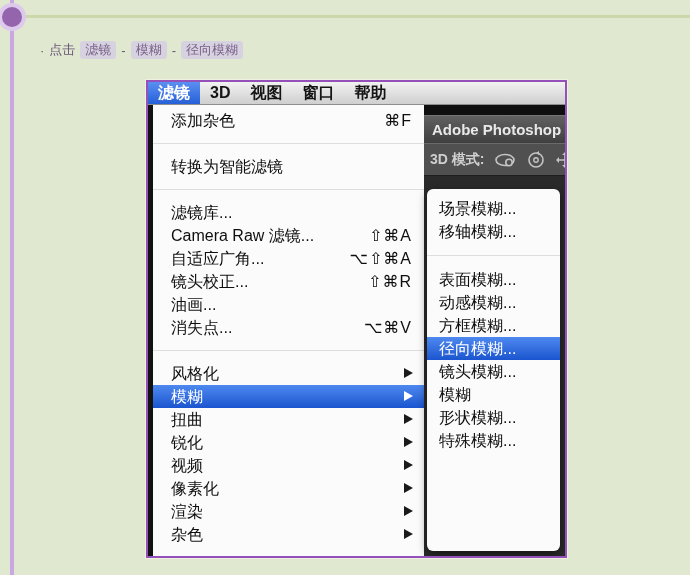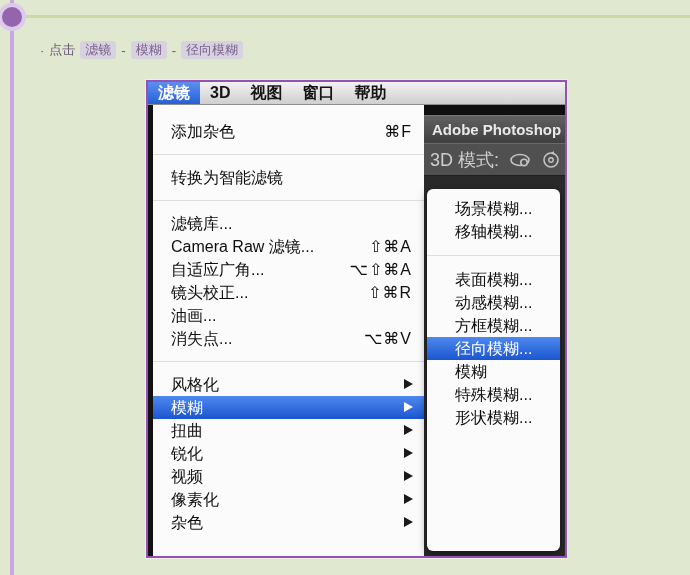--- a/index.html
+++ b/index.html
@@ -26,45 +26,45 @@
   .menubar { position:absolute; left:0; top:0; right:0; height:23px;
     background:linear-gradient(#f2f2f2,#cfcfcf); border-bottom:1px solid #8e8e8e;
     display:flex; align-items:stretch; font-size:16px; font-weight:600; color:#151515; }
   .menubar-item { padding:0 10px; display:flex; align-items:center; }
   .menubar-item.sel { background:linear-gradient(#5b8ff2,#2560d6); color:#fff; }
 
   .leftstrip { position:absolute; left:0; top:23px; width:5px; bottom:0; background:#121212; }
 
   
   .dropdown { position:absolute; left:5px; top:23px; width:271px; bottom:0;
-    background:#fbfbfb; padding-top:15px; overflow:hidden; }
+    background:#fbfbfb; padding-top:4px; overflow:hidden; }
   .row { position:relative; height:23px; line-height:23px; padding-left:18px;
     font-size:16px; font-weight:500; color:#0e0e0e; white-space:nowrap; }
   .row .shortcut { position:absolute; right:12px; top:0; letter-spacing:1px; }
   .row .arr { position:absolute; right:11px; top:6px; width:0; height:0;
     border-left:9px solid #1a1a1a; border-top:5.5px solid transparent; border-bottom:5.5px solid transparent; }
   .row.hl { background:linear-gradient(#4e89f0,#1b55cf); color:#fff; }
   .row.hl .arr { border-left-color:#fff; }
   .sep { height:1px; background:#dedede; margin:11px 0; }
 
   
   .dark { position:absolute; left:276px; top:23px; right:0; bottom:0; background:#2a2a2a; }
   .strip1 { height:10px; background:#0f0f0f; }
   .titlebar { height:28px; background:linear-gradient(#616161,#3f3f3f); border-top:1px solid #757575;
     color:#e9e9e9; font-size:15px; font-weight:bold; line-height:27px; padding-left:8px; white-space:nowrap; }
   .optionsbar { height:33px; background:#505050; border-top:1px solid #6a6a6a; border-bottom:1px solid #1e1e1e;
     display:flex; align-items:center; padding-left:6px; gap:9px; }
-  .optionsbar .opt-label { font-size:18px; font-weight:normal; color:#cfcfcf; white-space:nowrap; }
+  .optionsbar .opt-label { font-size:14px; font-weight:bold; color:#cfcfcf; white-space:nowrap; }
   .opt-icon { flex:0 0 auto; }
 
   
   .submenu { position:absolute; left:279px; top:107px; width:133px; height:362px;
     background:#fbfbfb; border-radius:6px; box-shadow:0 3px 10px rgba(0,0,0,.5);
     padding-top:8px; overflow:hidden; }
-  .submenu .row { padding-left:28px; }
+  .submenu .row { padding-left:12px; }
   .submenu .sep { margin:12px 0; }
 </style>
 </head>
 <body>
 
 <div class="vline"></div>
 <div class="hline"></div>
 <div class="bullet-dot"></div>
 
 <div class="instruction">
@@ -162,20 +162,24 @@
       </div>
       <div class="row">
         <span>视频</span>
         <span class="arr"></span>
       </div>
       <div class="row">
         <span>像素化</span>
         <span class="arr"></span>
       </div>
       <div class="row">
+        <span>渲染</span>
+        <span class="arr"></span>
+      </div>
+      <div class="row">
         <span>杂色</span>
         <span class="arr"></span>
       </div>
     </div>
 
     <div class="submenu">
       <div class="row">
         <span>场景模糊...</span>
       </div>
       <div class="row">
@@ -188,24 +192,27 @@
       <div class="row">
         <span>动感模糊...</span>
       </div>
       <div class="row">
         <span>方框模糊...</span>
       </div>
       <div class="row hl">
         <span>径向模糊...</span>
       </div>
       <div class="row">
+        <span>镜头模糊...</span>
+      </div>
+      <div class="row">
         <span>模糊</span>
       </div>
       <div class="row">
+        <span>形状模糊...</span>
+      </div>
+      <div class="row">
         <span>特殊模糊...</span>
-      </div>
-      <div class="row">
-        <span>形状模糊...</span>
       </div>
     </div>
 
   </div>
 </div>
 
 </body></html>

